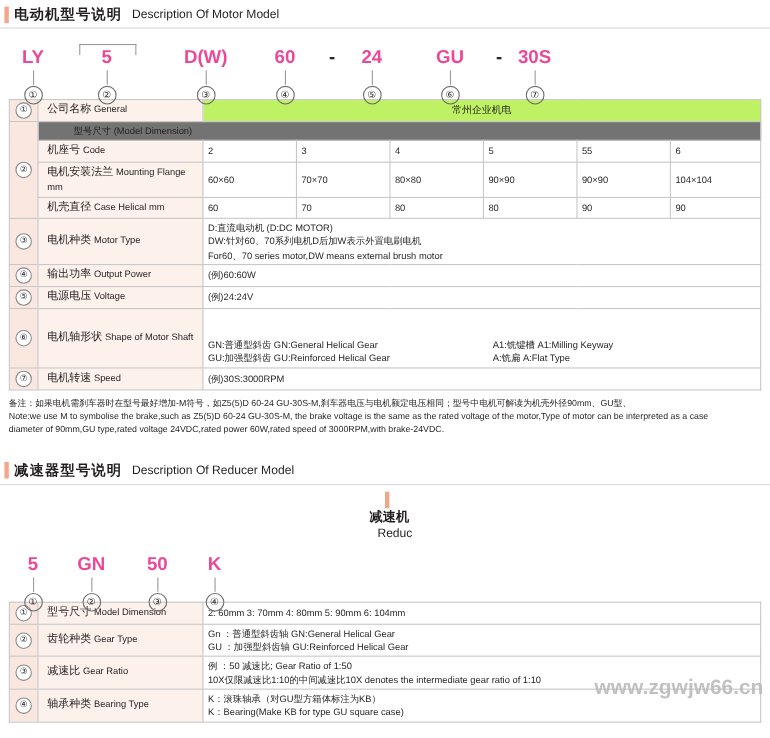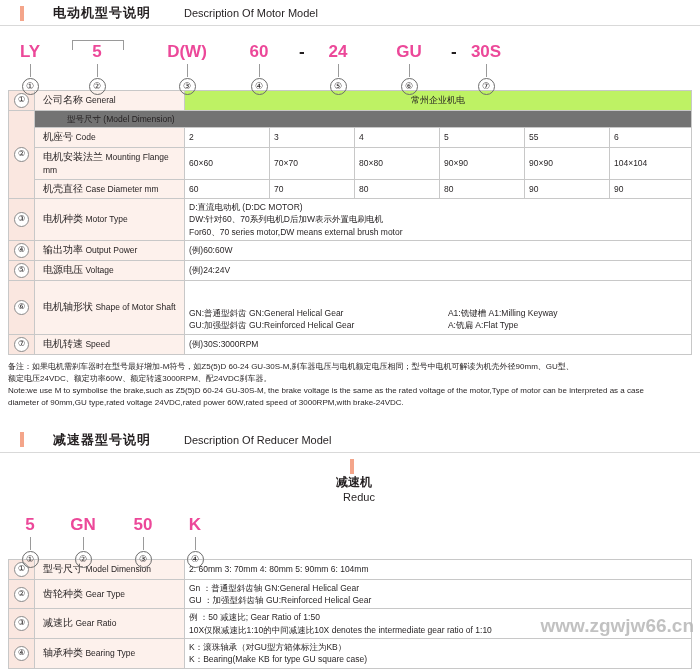--- a/index.html
+++ b/index.html
@@ -10,23 +10,22 @@
     font-size:9px;
     color:#231f20;
     position:relative;
     overflow:hidden;
   }
   .wrap{width:700px;height:671px;position:relative;}
 
   
   .sec-head{
     display:flex;align-items:center;
-    margin:0 0 0 20px;
+    margin:0 0 0 4px;
     padding-top:4px;
-    gap:24px;
   }
   .sec-head .bar{
     width:4px;height:15px;background:#f4a58a;margin-right:5px;
   }
   .sec-head .cn{
     font-size:13px;font-weight:bold;color:#231f20;letter-spacing:1px;
   }
   .sec-head .en{
     font-size:11px;color:#231f20;margin-left:9px;font-weight:normal;
   }
@@ -226,21 +225,21 @@
       <td>70×70</td>
       <td>80×80</td>
       <td>90×90</td>
       <td>90×90</td>
       <td>104×104</td>
     </tr>
 
     <tr>
       <td class="lbl">
         <span class="cn">机壳直径</span>
-        <span class="en">Case Diameter mm</span>
+        <span class="en">Case Helical mm</span>
       </td>
       <td>60</td>
       <td>70</td>
       <td>80</td>
       <td>80</td>
       <td>90</td>
       <td>90</td>
     </tr>
 
     <tr>
@@ -310,21 +309,20 @@
         <span class="cn">电机转速</span>
         <span class="en">Speed</span>
       </td>
       <td colspan="6">(例)30S:3000RPM</td>
     </tr>
   </tbody>
     </table>
 
   <div class="note">
     <div>备注：如果电机需刹车器时在型号最好增加-M符号，如Z5(5)D 60-24 GU-30S-M,刹车器电压与电机额定电压相同；型号中电机可解读为机壳外径90mm、GU型、</div>
-    <div>额定电压24VDC、额定功率60W、额定转速3000RPM、配24VDC刹车器。</div>
     <div>Note:we use M to symbolise the brake,such as Z5(5)D 60-24 GU-30S-M, the brake voltage is the same as the rated voltage of the motor,Type of motor can be interpreted as a case</div>
     <div>diameter of 90mm,GU type,rated voltage 24VDC,rated power 60W,rated speed of 3000RPM,with brake-24VDC.</div>
   </div>
 
   <div class="sec-head" style="margin-top:18px;">
     <div class="bar"></div>
     <span class="cn">减速器型号说明</span>
     <span class="en">Description Of Reducer Model</span>
   </div>
   <div class="rule"></div>

